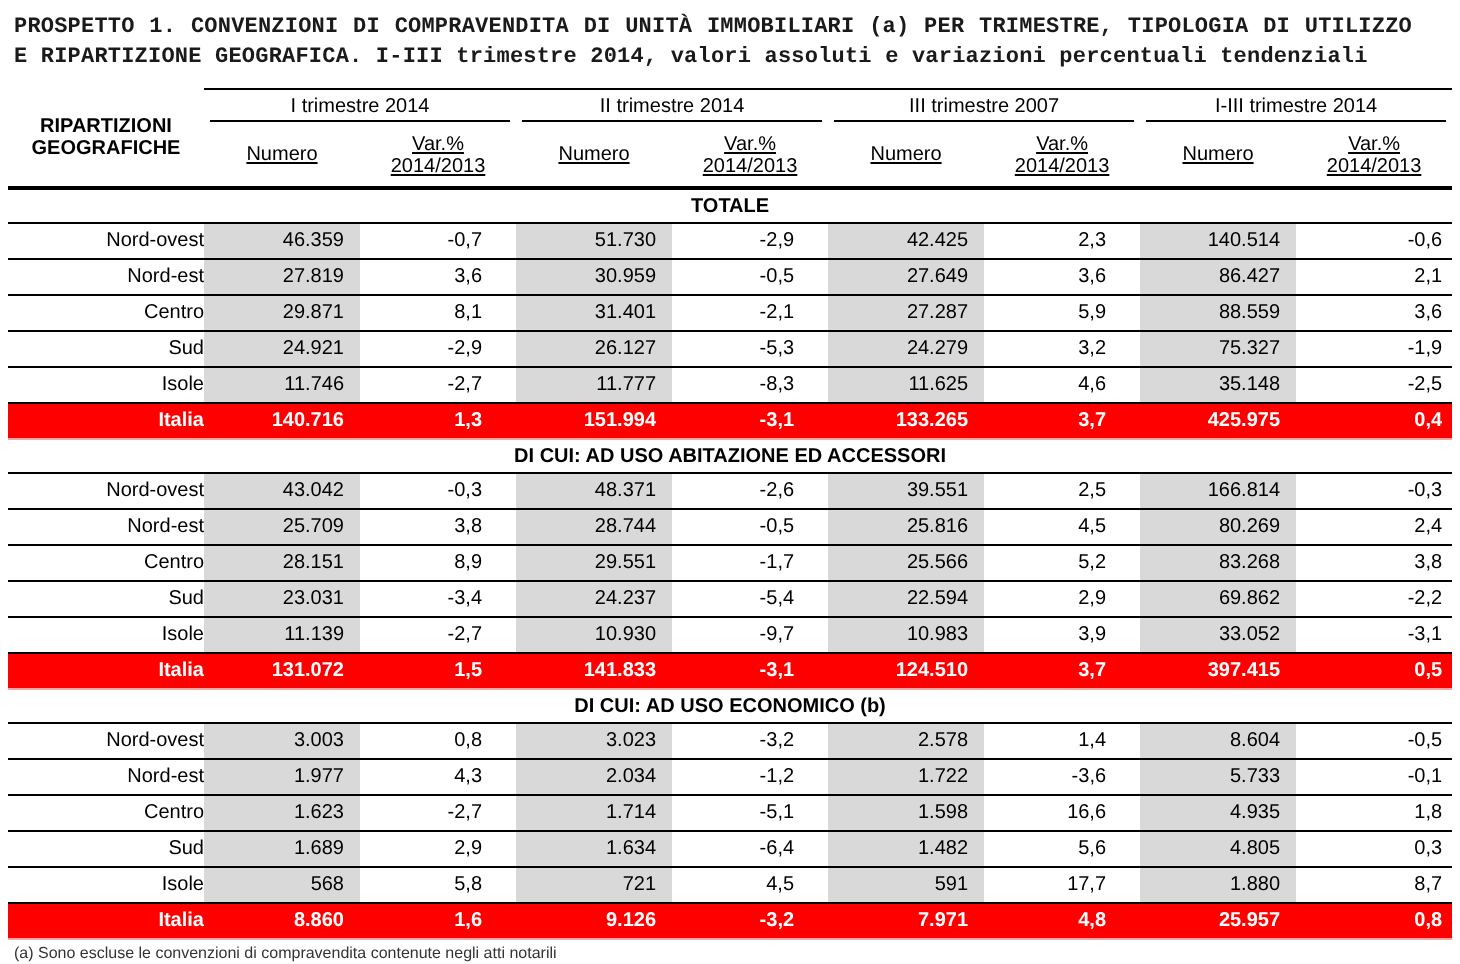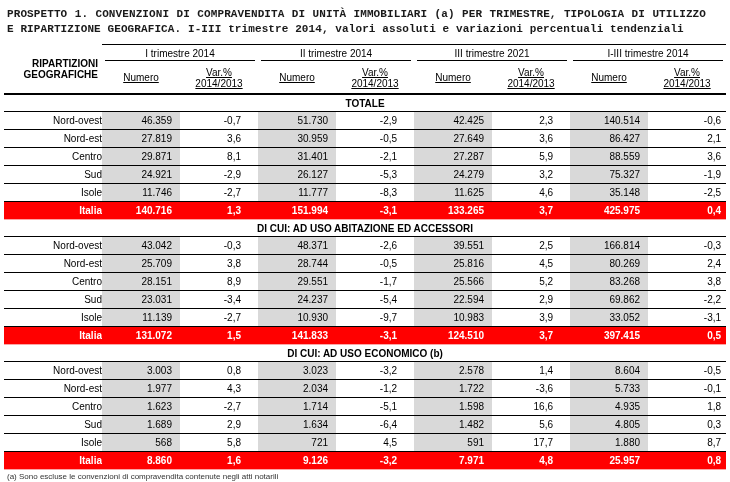--- a/index.html
+++ b/index.html
@@ -15,21 +15,21 @@
   table{
     border-collapse:collapse;table-layout:fixed;width:722px;
     margin:7px 4px 0 4px;
   }
   th,td{
     font-size:10px;padding:0;vertical-align:middle;overflow:hidden;
     white-space:nowrap;
   }
   
   .rowhead{
-    font-weight:bold;text-align:right;font-size:10px;line-height:11px;
+    font-weight:bold;text-align:center;font-size:10px;line-height:11px;
     white-space:normal;border-bottom:2px solid #000;padding:0 4px;
   }
   .group-row th.group{border-top:1.5px solid #000;height:17px;}
   .group .g-inner{
     display:block;font-weight:normal;text-align:center;font-size:10px;
     padding:2px 0 1px 0;margin:0 3px;border-bottom:1.5px solid #000;
   }
   .sub-row th.sub{
     font-weight:normal;text-align:center;height:31px;line-height:11px;
     border-bottom:2px solid #000;
@@ -71,21 +71,21 @@
   <thead>
     <tr class="group-row">
       <th class="rowhead" rowspan="2">RIPARTIZIONI GEOGRAFICHE</th>
       <th class="group" colspan="2">
           <span class="g-inner">I trimestre 2014</span>
         </th>
       <th class="group" colspan="2">
           <span class="g-inner">II trimestre 2014</span>
         </th>
       <th class="group" colspan="2">
-          <span class="g-inner">III trimestre 2021</span>
+          <span class="g-inner">III trimestre 2007</span>
         </th>
       <th class="group" colspan="2">
           <span class="g-inner">I-III trimestre 2014</span>
         </th>
     </tr>
     <tr class="sub-row">
       <th class="sub">Numero</th>
       <th class="sub">
           <div>Var.%</div>
           <div>2014/2013</div>

